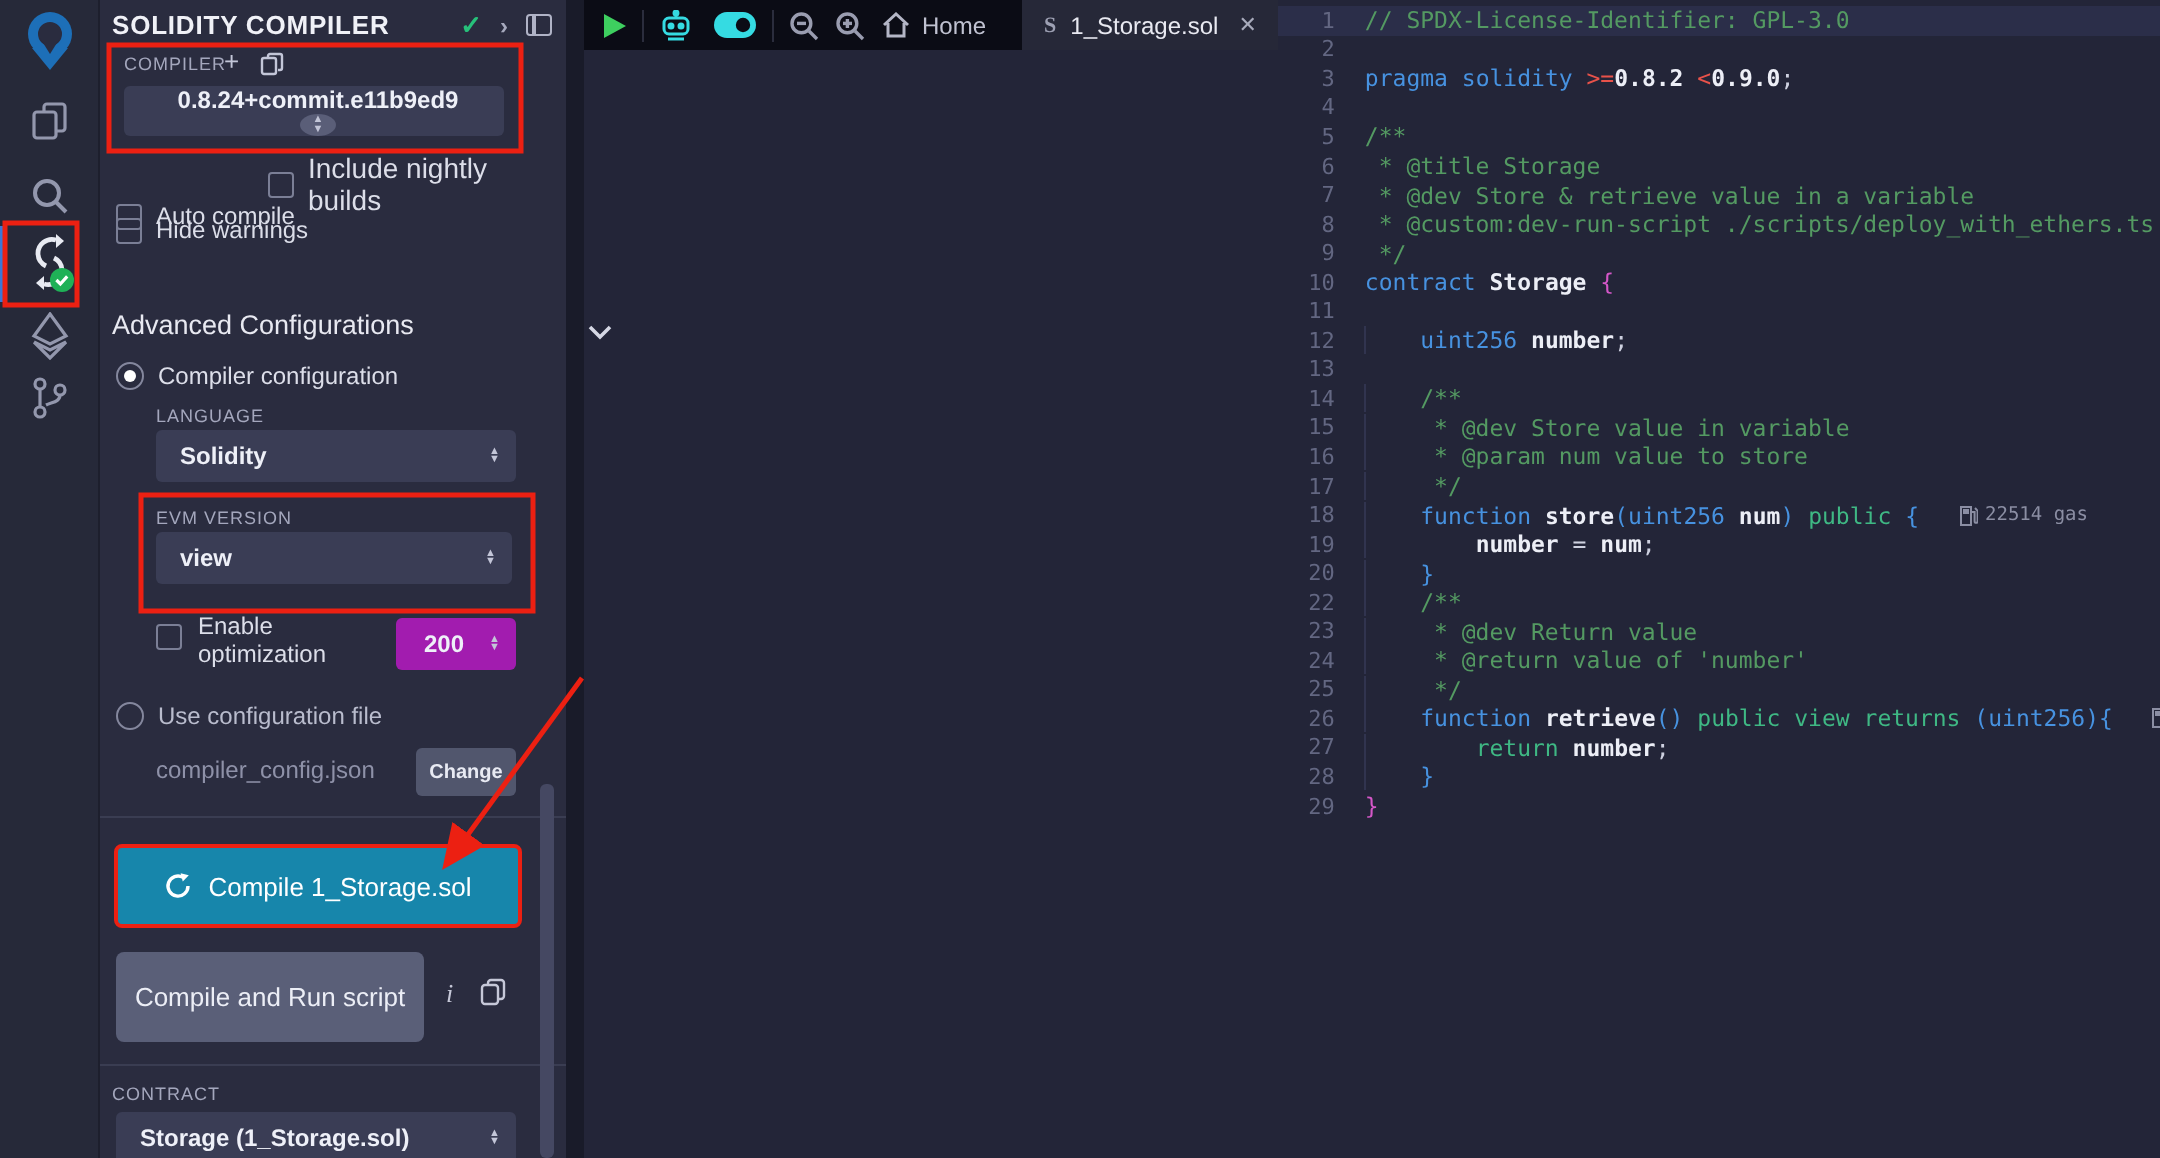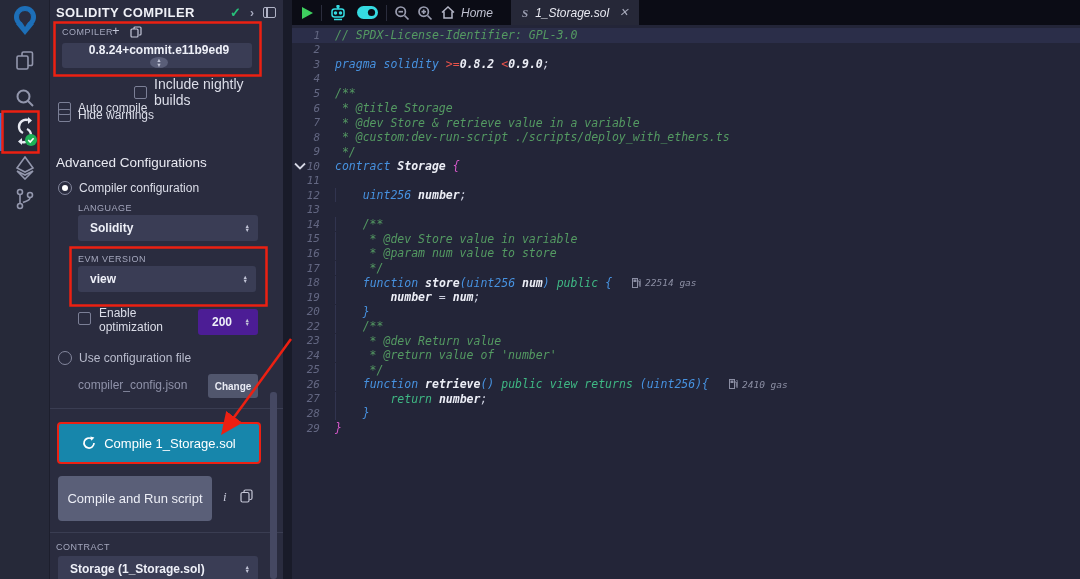--- a/index.html
+++ b/index.html
@@ -47,21 +47,21 @@
   .btn-runscript { position:absolute; left:8px; top:476px; width:154px; height:45px; background:#5a5f78; border:none;
                    border-radius:4px; color:#eceef6; font-size:13px; font-family:inherit; line-height:1.35; cursor:pointer; }
   .info-i { position:absolute; left:173px; top:489px; color:#c6c8d8; font-size:13px; font-style:italic; font-family:"Liberation Serif",serif; }
   .copy2 { position:absolute; left:190px; top:489px; }
   .pscroll { position:absolute; left:220px; top:392px; width:7px; height:187px; background:#454862; border-radius:3px; }
 
   
   .gstrip { width:9px; flex:0 0 9px; background:#191b29; }
 
   
-  .editor { flex:1; display:flex; flex-direction:column; background:#232538; min-width:0;font-style:italic; }
+  .editor { flex:1; display:flex; background:#232538; min-width:0; }
   .topbar { height:25px; flex:0 0 25px; background:#0b0c15; display:flex; align-items:center; }
   .tb-sep { width:1px; height:16px; background:#2b2d3d; margin:0 7px; }
   .tb-ic { display:flex; align-items:center; justify-content:center; cursor:pointer; }
   .home { display:flex; align-items:center; gap:6px; color:#c0c2d1; font-size:12px; margin-left:8px; cursor:pointer; }
   .tab { margin-left:18px; height:25px; background:#262838; display:flex; align-items:center; gap:7px; padding:0 11px;
          color:#e8e9f1; font-size:12px; cursor:pointer; }
   .tab .sfi { color:#9da0b3; font-weight:bold; font-size:11px; font-family:"Liberation Serif",serif; }
   .tab .x { color:#a7aabb; font-size:11px; margin-left:3px; }
 
   .code { flex:1; padding-top:3px; font-family:"DejaVu Sans Mono", monospace; font-size:11.5px; overflow:hidden; }
@@ -208,21 +208,21 @@
       <span class="updown">
           <span>▲</span>
           <span>▼</span>
         </span>
     </div>
 
     <div class="cbrow" style="left:28px; top:312px;">
       <span class="cb"></span>
     </div>
     <div style="position:absolute; left:49px; top:306px; width:86px; font-size:12px; color:#dcdee9;">Enable optimization</div>
-    <div class="sel" style="left:148px; top:309px; width:60px; height:26px; background:#4c1d95; padding-left:14px;">
+    <div class="sel" style="left:148px; top:309px; width:60px; height:26px; background:#a21caf; padding-left:14px;">
       <span>200</span>
       <span class="updown">
           <span>▲</span>
           <span>▼</span>
         </span>
     </div>
 
     <div class="cbrow" style="left:8px; top:351px; color:#b9bccd;">
       <span class="radio"></span>
       <span>Use configuration file</span>

